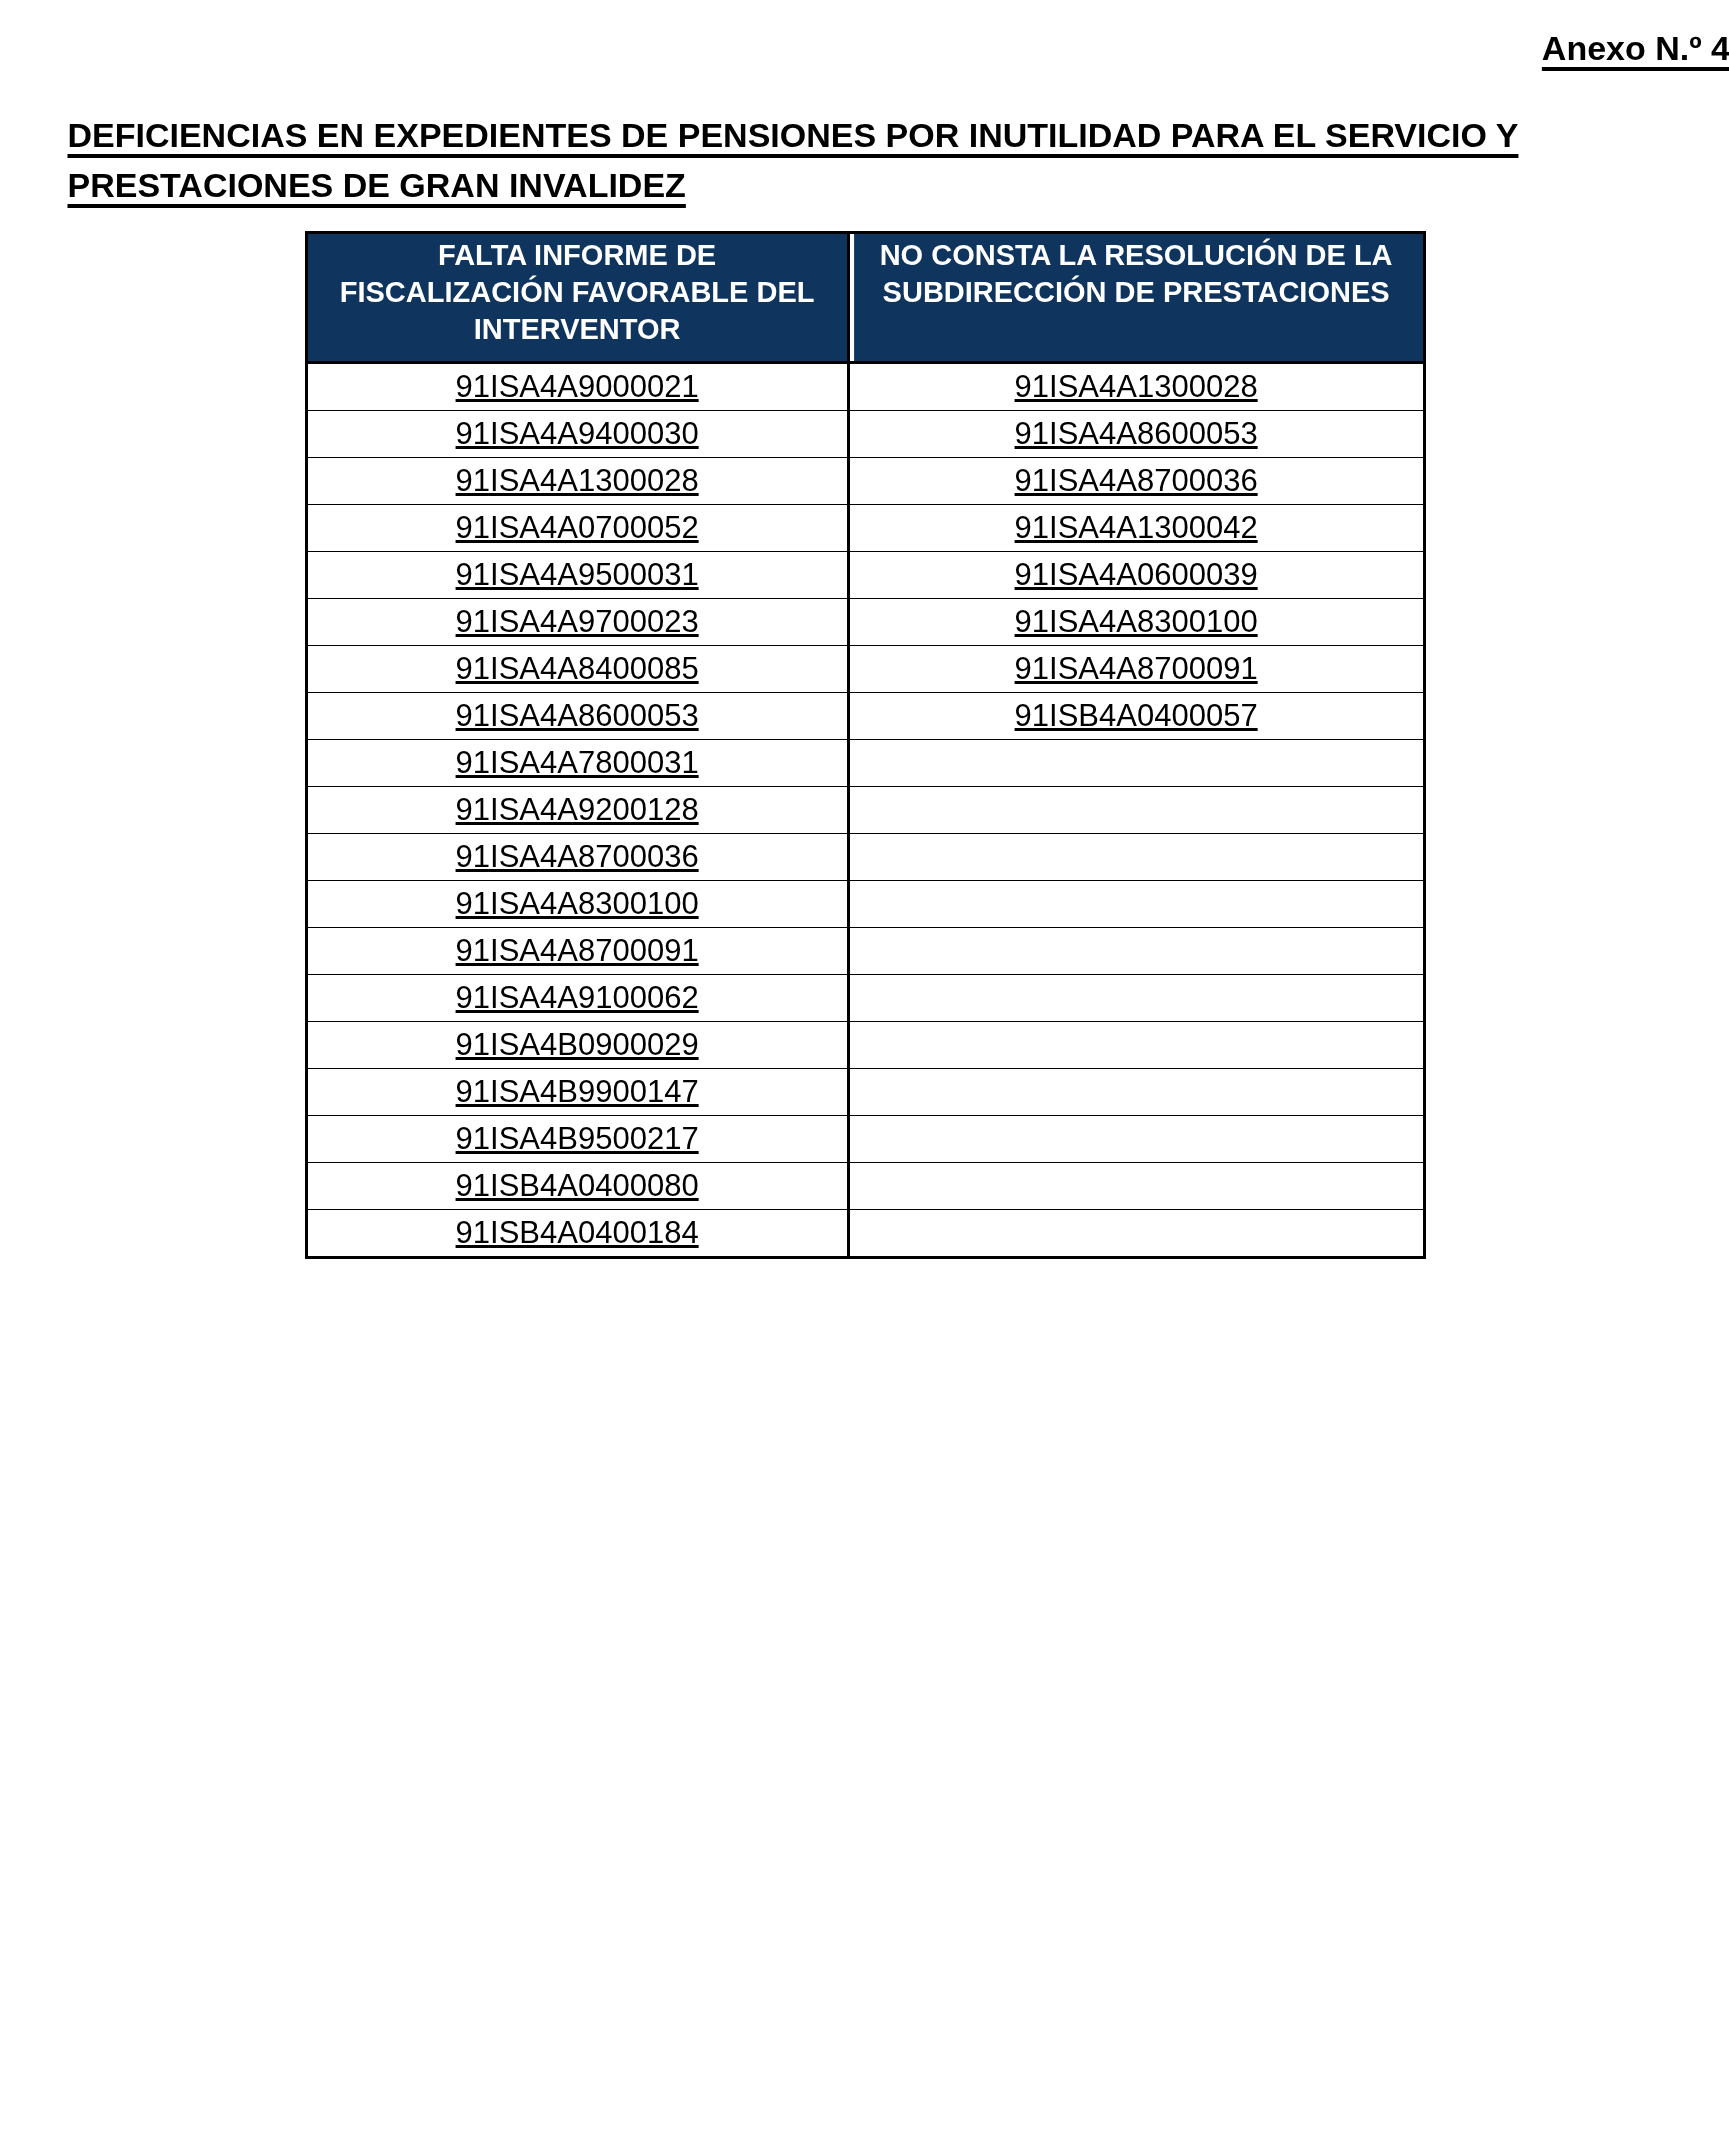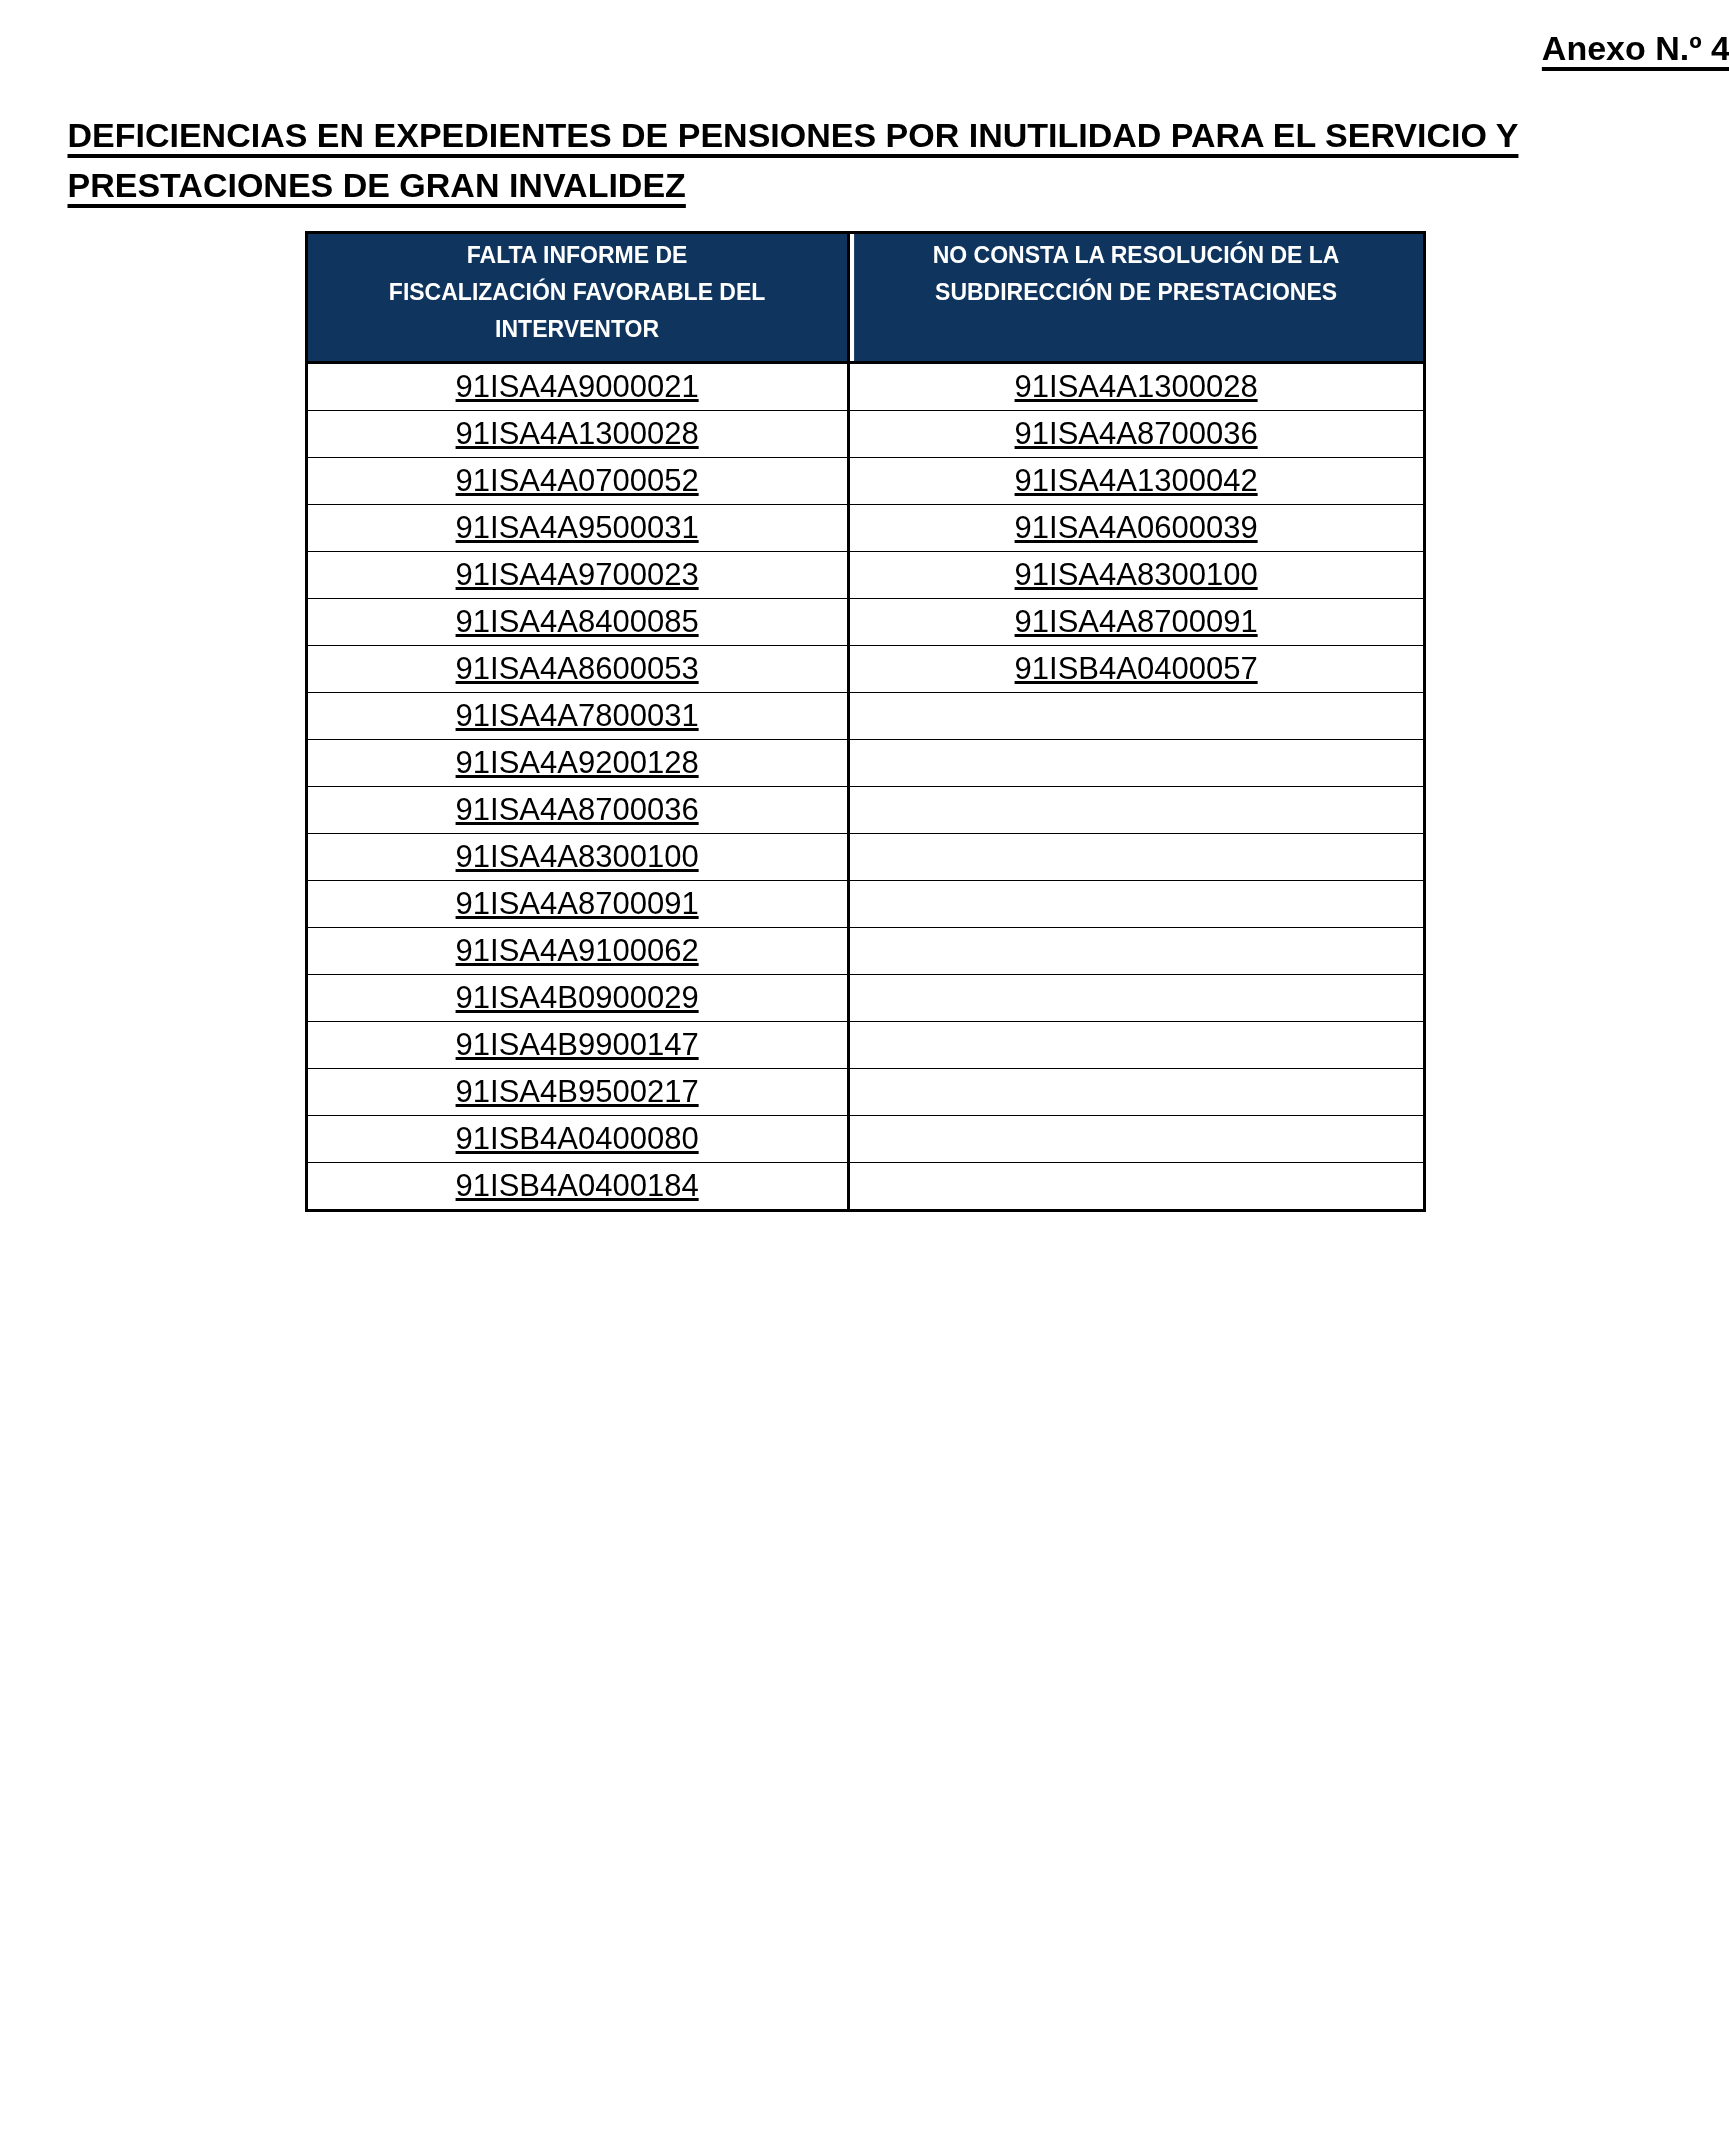--- a/index.html
+++ b/index.html
@@ -41,21 +41,21 @@
     margin: 21px auto 0 auto;
     border-collapse: collapse;
     table-layout: fixed;
     border: 3.3px solid #000000;
   }
   col.col-1 { width: 48.5%; }
   col.col-2 { width: 51.5%; }
   .deficiencies-table th {
     background: #0F355E;
     color: #ffffff;
-    font-size: 23px;
+    font-size: 29px;
     font-weight: bold;
     line-height: 37px;
     text-align: center;
     vertical-align: top;
     padding: 3.3px 6.5px 13px 6.5px;
     border: 2.4px solid #000000;
     border-bottom: 3.3px solid #000000;
     white-space: pre-line;
   }
   .deficiencies-table th + th {
@@ -94,20 +94,24 @@
 FISCALIZACIÓN FAVORABLE DEL
 INTERVENTOR</th>
       <th>NO CONSTA LA RESOLUCIÓN DE LA
 SUBDIRECCIÓN DE PRESTACIONES</th>
     </tr>
   </thead>
   <tbody id="table-body">
       <tr>
         <td>91ISA4A9000021</td>
         <td>91ISA4A1300028</td>
+      </tr>
+      <tr>
+        <td>91ISA4A9400030</td>
+        <td>91ISA4A8600053</td>
       </tr>
       <tr>
         <td>91ISA4A1300028</td>
         <td>91ISA4A8700036</td>
       </tr>
       <tr>
         <td>91ISA4A0700052</td>
         <td>91ISA4A1300042</td>
       </tr>
       <tr>

